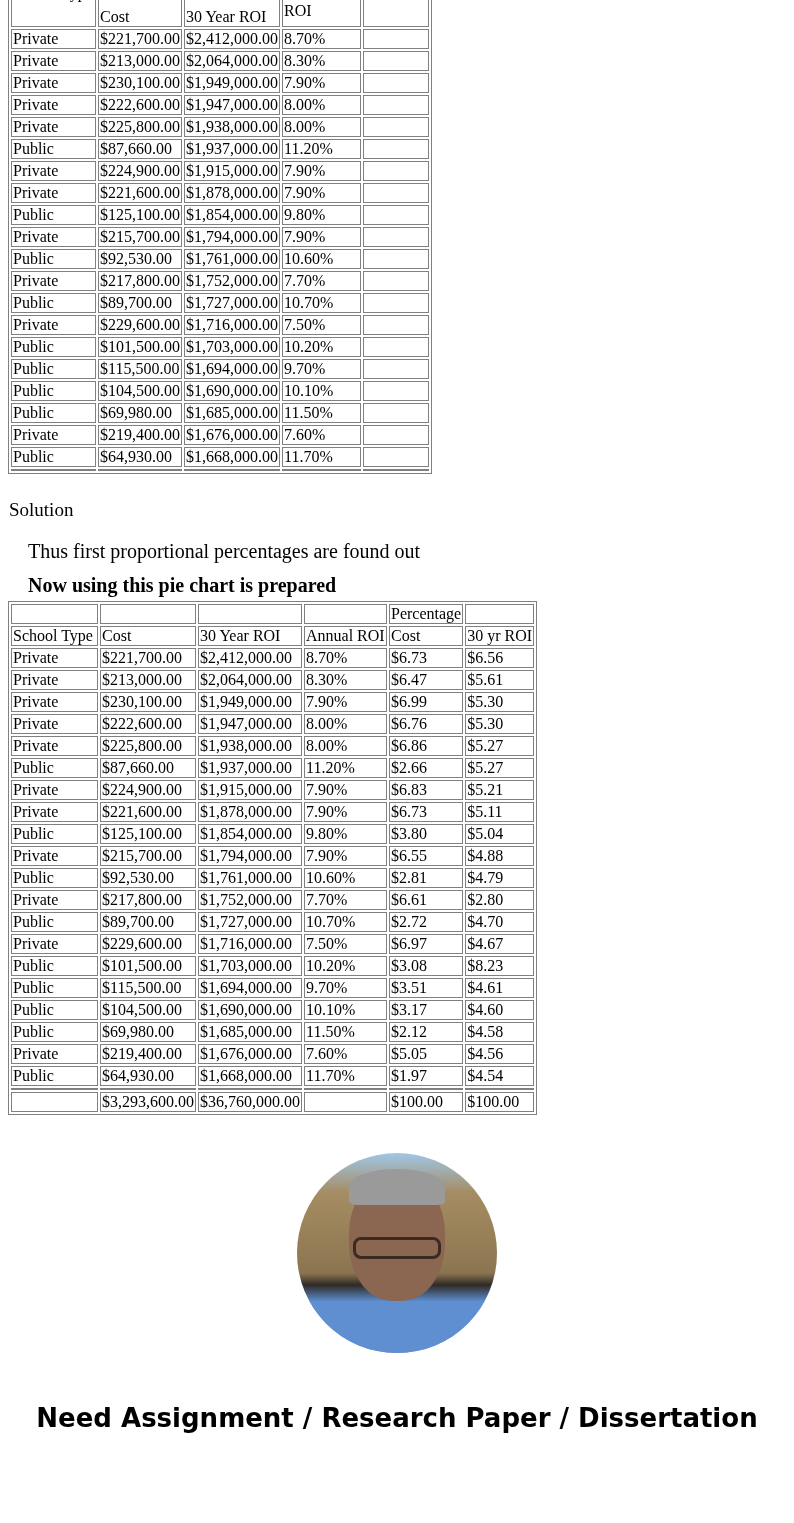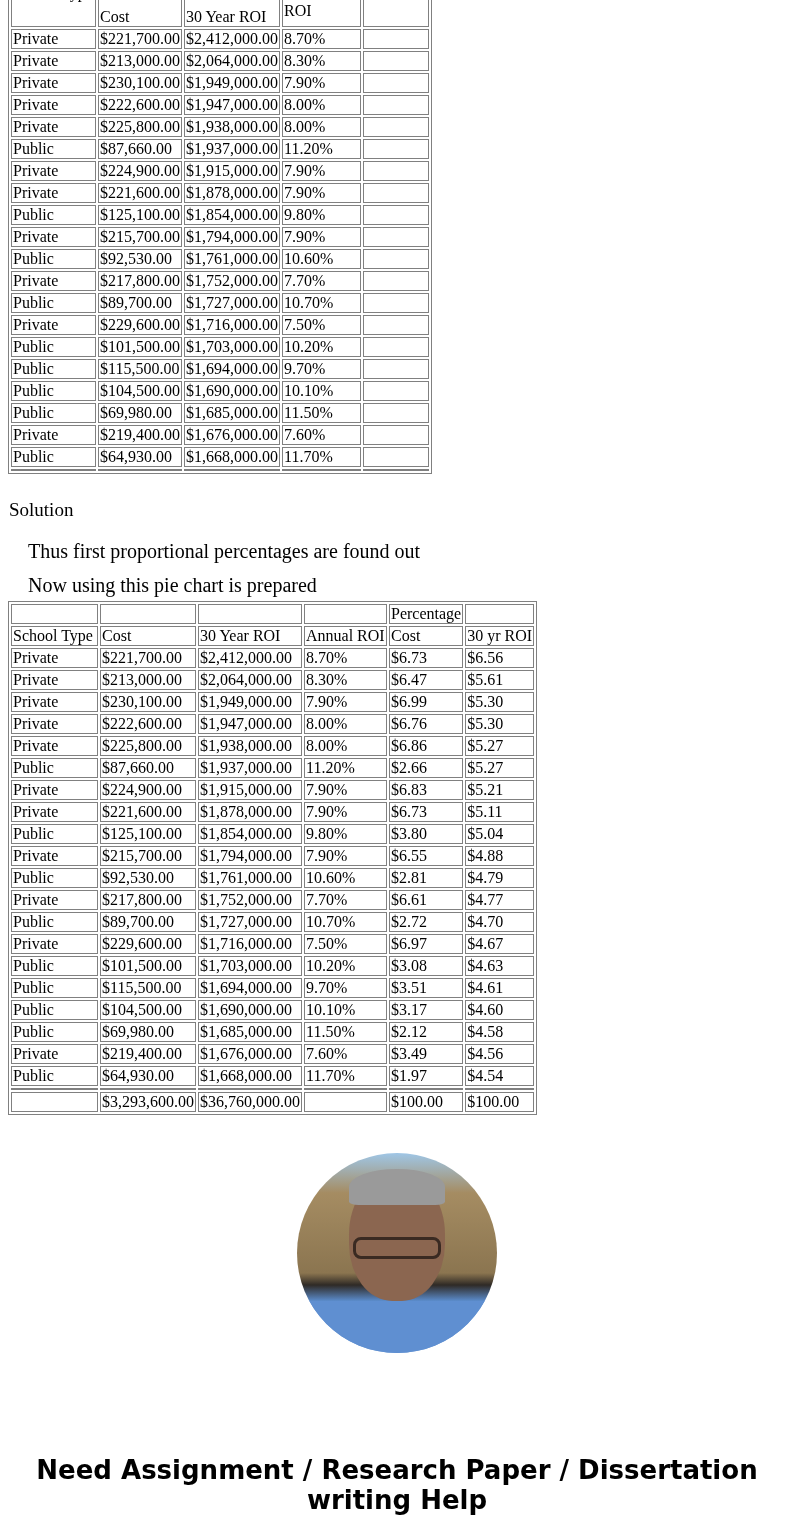--- a/index.html
+++ b/index.html
@@ -30,21 +30,21 @@
   #table2 td.c2 { width: 99px; }
   #table2 td.c3 { width: 79px; margin-left: 30px; }
   #table2 td.c4 { width: 69px; margin-left: 48px; }
   #table2 td.c5 { width: 65px; font-family: Liberation Serif, serif; }
   h3.solution {
     position: absolute; left: 8px; top: 498px; margin: 1px;
     font-size: 19px; font-weight: normal; font-family: "Liberation Serif", serif;
   }
   p.line { position: absolute; left: 20px; margin: 8px; font-size: 20px; }
   #p1 { top: 532px; }
-  #p2 { top: 566px; }
+  #p2 { top: 566px; font-weight: bold; }
   .avatar {
     position: absolute; left: 297px; top: 1153px; width: 200px; height: 200px;
     border-radius: 50%; overflow: hidden;
     background: linear-gradient(#9fc6e6 0%, #a58c62 20%, #8b7550 60%, #2f2a26 66%, #5b8ccc 74%, #6c9bd6 100%);
   }
   .avatar .face {
     position: absolute; left: 52px; top: 20px; width: 96px; height: 128px;
     border-radius: 48% 48% 45% 45%; background: #8b6650;
   }
   .avatar .hair {
@@ -53,21 +53,21 @@
   }
   .avatar .glasses {
     position: absolute; left: 56px; top: 84px; width: 88px; height: 22px;
     border: 3px solid #3a2a22; border-radius: 8px; box-sizing: border-box;
   }
   .avatar .shirt {
     position: absolute; left: 0; top: 148px; width: 200px; height: 60px;
     background: #5f8fd1;
   }
   .promo {
-    position: absolute; left: 0; top: 1455px; width: 794px; text-align: center;
+    position: absolute; left: 0; top: 1403px; width: 794px; text-align: center;
     font-family: "DejaVu Sans", sans-serif; font-weight: bold; font-size: 26px;
     line-height: 30px; color: #000;
   }
 </style>
 </head>
 <body>
 
 <table class="grid" id="table1">
   <tbody id="t1body">
       <tr class="head">
@@ -336,21 +336,21 @@
         <td class="c3">10.60%</td>
         <td class="c4">$2.81</td>
         <td class="c5">$4.79</td>
       </tr>
       <tr>
         <td class="c0">Private</td>
         <td class="c1">$217,800.00</td>
         <td class="c2">$1,752,000.00</td>
         <td class="c3">7.70%</td>
         <td class="c4">$6.61</td>
-        <td class="c5">$4.77</td>
+        <td class="c5">$2.80</td>
       </tr>
       <tr>
         <td class="c0">Public</td>
         <td class="c1">$89,700.00</td>
         <td class="c2">$1,727,000.00</td>
         <td class="c3">10.70%</td>
         <td class="c4">$2.72</td>
         <td class="c5">$4.70</td>
       </tr>
       <tr>
@@ -360,21 +360,21 @@
         <td class="c3">7.50%</td>
         <td class="c4">$6.97</td>
         <td class="c5">$4.67</td>
       </tr>
       <tr>
         <td class="c0">Public</td>
         <td class="c1">$101,500.00</td>
         <td class="c2">$1,703,000.00</td>
         <td class="c3">10.20%</td>
         <td class="c4">$3.08</td>
-        <td class="c5">$4.63</td>
+        <td class="c5">$8.23</td>
       </tr>
       <tr>
         <td class="c0">Public</td>
         <td class="c1">$115,500.00</td>
         <td class="c2">$1,694,000.00</td>
         <td class="c3">9.70%</td>
         <td class="c4">$3.51</td>
         <td class="c5">$4.61</td>
       </tr>
       <tr>
@@ -391,21 +391,21 @@
         <td class="c2">$1,685,000.00</td>
         <td class="c3">11.50%</td>
         <td class="c4">$2.12</td>
         <td class="c5">$4.58</td>
       </tr>
       <tr>
         <td class="c0">Private</td>
         <td class="c1">$219,400.00</td>
         <td class="c2">$1,676,000.00</td>
         <td class="c3">7.60%</td>
-        <td class="c4">$3.49</td>
+        <td class="c4">$5.05</td>
         <td class="c5">$4.56</td>
       </tr>
       <tr>
         <td class="c0">Public</td>
         <td class="c1">$64,930.00</td>
         <td class="c2">$1,668,000.00</td>
         <td class="c3">11.70%</td>
         <td class="c4">$1.97</td>
         <td class="c5">$4.54</td>
       </tr>
@@ -430,14 +430,13 @@
 
 <div class="avatar">
   <div class="face"></div>
   <div class="hair"></div>
   <div class="glasses"></div>
   <div class="shirt"></div>
 </div>
 
 <div class="promo">
   <div>Need Assignment / Research Paper / Dissertation</div>
-  <div>writing Help</div>
 </div>
 
 </body></html>

